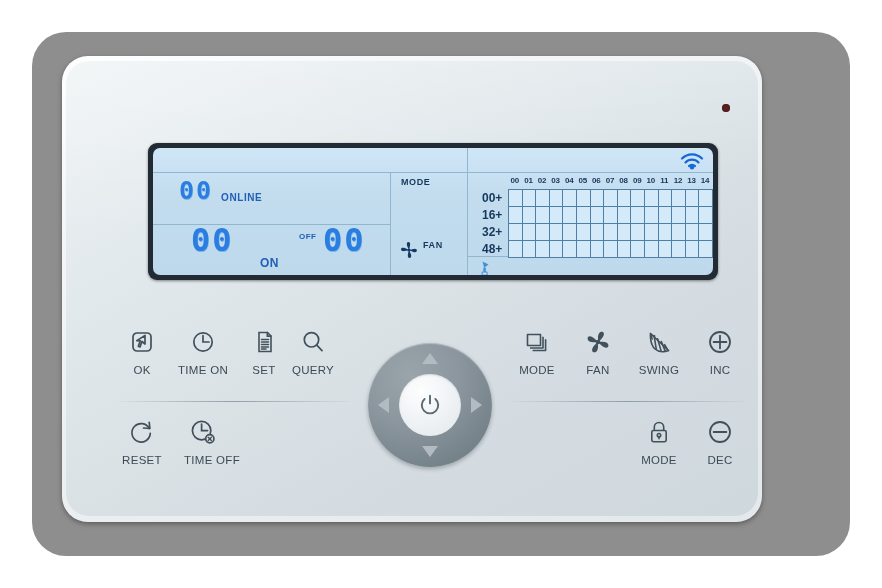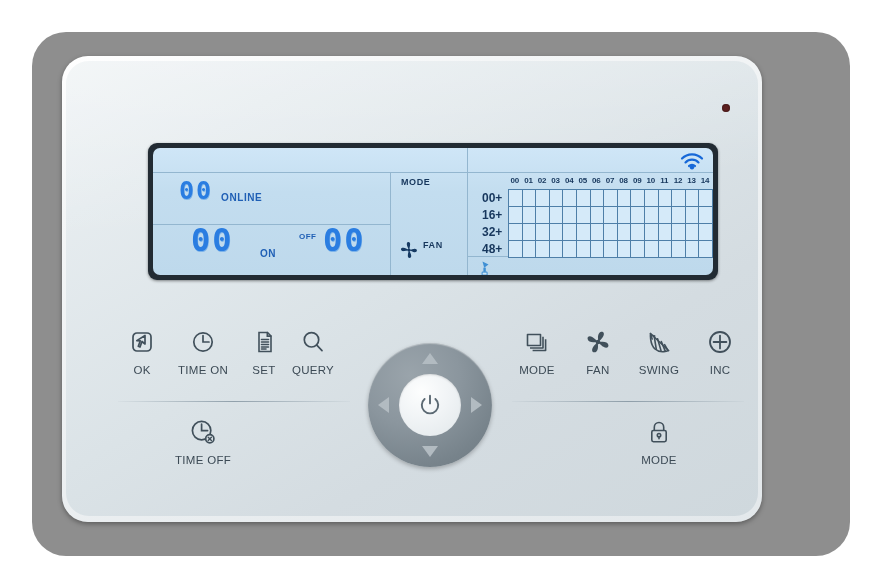--- a/index.html
+++ b/index.html
@@ -146,22 +146,22 @@
   .on-num {
     position: absolute;
     left: 38px;
     top: 52px;
     font-size: 32px;
     line-height: 32px;
   }
   .on-lbl {
     position: absolute;
     left: 107px;
-    top: 76px;
-    font-size: 10px;
+    top: 84px;
+    font-size: 12px;
     font-weight: 700;
     color: #1f5fb5;
     letter-spacing: 0.5px;
   }
   .off-lbl {
     position: absolute;
     left: 146px;
     top: 52px;
     font-size: 8px;
     font-weight: 700;
@@ -621,22 +621,33 @@
           <path d="M13.6 11.8 L17.0 23.6"></path>
           <path d="M17.3 14.6 L21.2 23.9"></path>
           <path d="M20.6 17.6 L23.4 22.4"></path>
           <path d="M8.2 12.0 L6.8 8.0 L10.7 9.0" stroke-linejoin="round"></path>
         </g>
       </svg>
     </div>
     <div class="lbl">SWING</div>
   </div>
 
-
-  <div class="btn" style="left:166px;top:415px;">
+  <div class="btn" style="left:105px;top:415px;">
+    <div class="ico">
+      <svg width="28" height="28" viewBox="0 0 28 28">
+        <g fill="none" stroke="#41505b" stroke-width="1.7" stroke-linecap="round">
+          <path d="M21.3 10.6 A9.2 9.2 0 1 0 22.3 15.4"></path>
+          <path d="M15.5 10.0 L21.9 10.5 L21.2 4.3" stroke-linejoin="round"></path>
+        </g>
+      </svg>
+    </div>
+    <div class="lbl">RESET</div>
+  </div>
+
+  <div class="btn" style="left:166px;top:415px;text-align:right;">
     <div class="ico">
       <svg width="30" height="30" viewBox="0 0 30 30">
         <g fill="none" stroke="#41505b" stroke-width="1.7" stroke-linecap="round">
           <circle cx="13.6" cy="13.6" r="9.2"></circle>
           <path d="M13.6 7.2 V13.6 H19.6"></path>
           <circle cx="21.8" cy="21.8" r="4.1" fill="#dbe3e7"></circle>
           <path d="M20.2 20.2 L23.4 23.4 M23.4 20.2 L20.2 23.4" stroke-width="1.4"></path>
         </g>
       </svg>
     </div>
@@ -650,20 +661,31 @@
           <path d="M9.3 12.5 V9.2 A4.7 4.7 0 0 1 18.7 9.2 V12.5"></path>
           <rect x="6.8" y="12.5" width="14.4" height="11.2" rx="1.6"></rect>
           <circle cx="14" cy="17.2" r="1.7"></circle>
           <path d="M14 18.6 V20.8" stroke-linecap="round"></path>
         </g>
       </svg>
     </div>
     <div class="lbl">MODE</div>
   </div>
 
+  <div class="btn" style="left:683px;top:415px;">
+    <div class="ico">
+      <svg width="30" height="30" viewBox="0 0 30 30">
+        <g fill="none" stroke="#41505b" stroke-width="1.8" stroke-linecap="round">
+          <circle cx="15" cy="15" r="10"></circle>
+          <path d="M8.6 15 H21.4"></path>
+        </g>
+      </svg>
+    </div>
+    <div class="lbl">DEC</div>
+  </div>
 
   <div class="dpad">
     <div class="arrow arrow-up"></div>
     <div class="arrow arrow-down"></div>
     <div class="arrow arrow-left"></div>
     <div class="arrow arrow-right"></div>
     <div class="dpad-inner">
       <svg width="30" height="30" viewBox="0 0 30 30">
         <g fill="none" stroke="#5b6973" stroke-width="1.9" stroke-linecap="round">
           <path d="M9.6 9.0 A8.2 8.2 0 1 0 20.4 9.0"></path>

